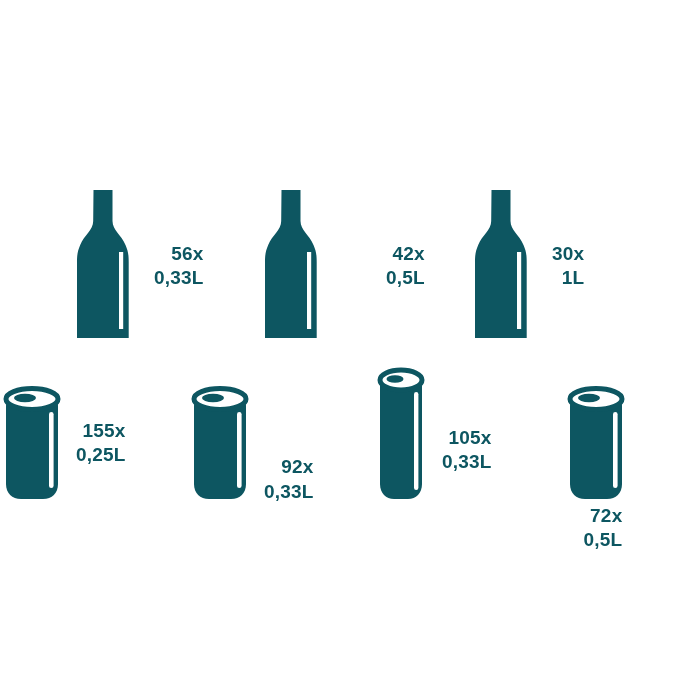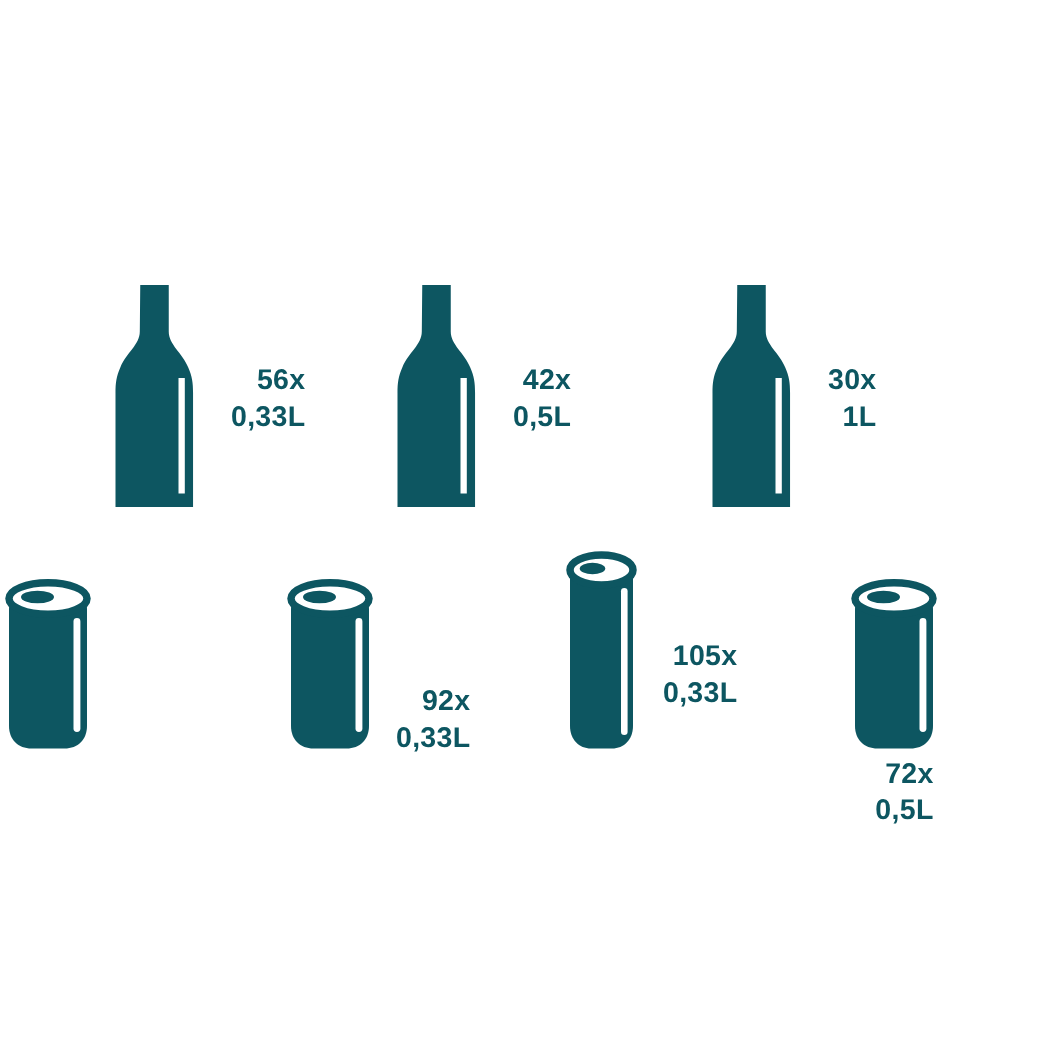--- a/index.html
+++ b/index.html
@@ -46,21 +46,21 @@
     letter-spacing: 0.2px;
     white-space: nowrap;
     color: #0d5661;
   }
 
   
   .row-bottles .item { top: 190px; }
   .row-cans .item    { }
 
   .b1 { left: 66px; }
-  .b2 { left: 254px; }
+  .b2 { left: 254px; gap: 44px; }
   .b3 { left: 464px; text-align: center; }
 
   .c1 { left: 2px;   top: 382px; }
   .c2 { left: 190px; top: 382px; align-items: flex-end; }
   .c3 { left: 376px; top: 364px; }
   .c4 { left: 566px; top: 382px; flex-direction: column; }
 
   
   .b1 .labels, .b2 .labels, .b3 .labels { margin-left: 14px; }
   .c1 .labels, .c2 .labels, .c4 .labels { margin-left: 12px; }
@@ -118,20 +118,24 @@
 
     <div class="item c1">
       <span class="glyph">
         <svg width="62" height="118" viewBox="0 0 62 118" xmlns="http://www.w3.org/2000/svg">
           <path fill="#0d5661" d="M4 24 c0-5 3-9 8-11 h36 c5 2 8 6 8 11 v78 c0 9-6 15-15 15 H19 c-9 0-15-6-15-15 Z"></path>
           <ellipse cx="30" cy="17" rx="26" ry="10.5" fill="#ffffff" stroke="#0d5661" stroke-width="5"></ellipse>
           <ellipse cx="23" cy="16" rx="11" ry="4.2" fill="#0d5661"></ellipse>
           <rect x="47" y="30" width="4.6" height="76" rx="2.3" fill="#ffffff"></rect>
         </svg>
       </span>
+      <span class="labels">
+        <span class="count">155x</span>
+        <span class="volume">0,25L</span>
+      </span>
     </div>
 
     <div class="item c2">
       <span class="glyph">
         <svg width="62" height="118" viewBox="0 0 62 118" xmlns="http://www.w3.org/2000/svg">
           <path fill="#0d5661" d="M4 24 c0-5 3-9 8-11 h36 c5 2 8 6 8 11 v78 c0 9-6 15-15 15 H19 c-9 0-15-6-15-15 Z"></path>
           <ellipse cx="30" cy="17" rx="26" ry="10.5" fill="#ffffff" stroke="#0d5661" stroke-width="5"></ellipse>
           <ellipse cx="23" cy="16" rx="11" ry="4.2" fill="#0d5661"></ellipse>
           <rect x="47" y="30" width="4.6" height="76" rx="2.3" fill="#ffffff"></rect>
         </svg>

